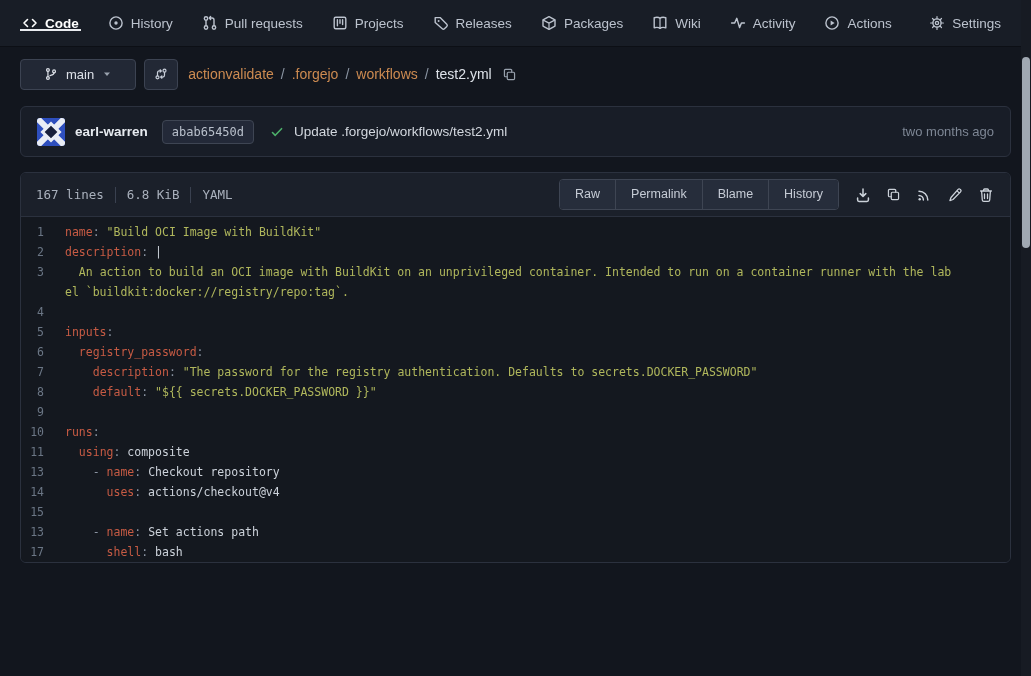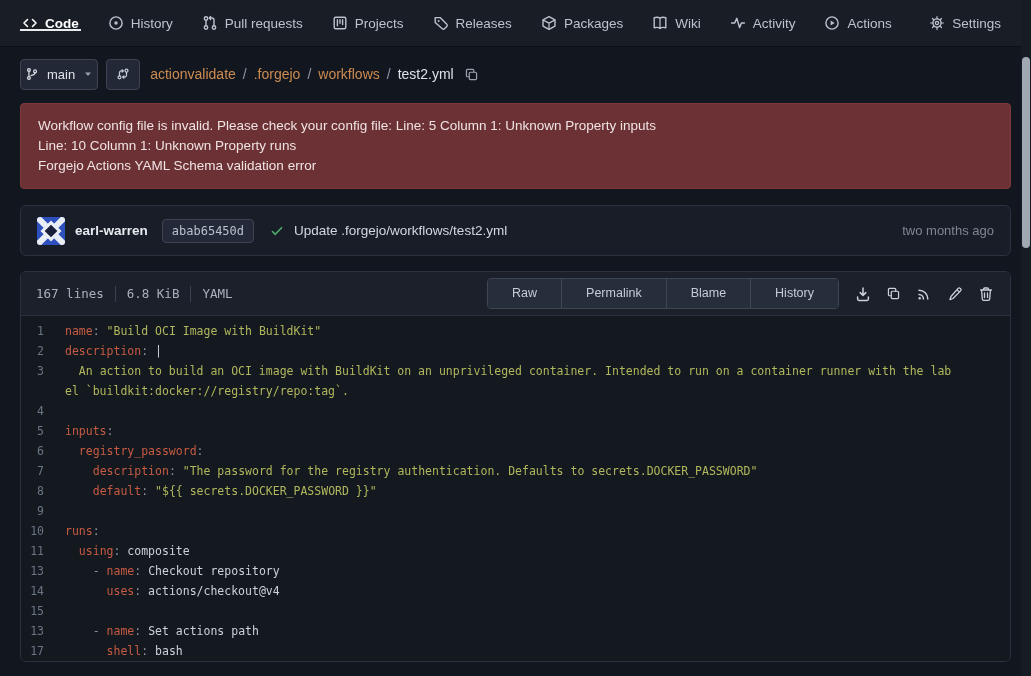--- a/index.html
+++ b/index.html
@@ -23,21 +23,21 @@
   .nav-item.active{color:#fff;font-weight:bold}
   .nav-item.active::after{content:"";position:absolute;left:-2px;right:-2px;bottom:0;
             height:2px;background:#e9ebef}
   .nav-settings{margin-left:auto;margin-right:0}
 
   .main{padding:0 20px}
 
   
   .branch-row{display:flex;align-items:center;margin-top:11px;gap:8px;height:32px}
   .btn-branch,.btn-compare{display:flex;align-items:center;gap:8px;background:#222835;
-      border:1px solid #3c4352;border-radius:4px;height:31px;padding:0 4px;
+      border:1px solid #3c4352;border-radius:4px;height:31px;padding:0 23px;
       color:#dde1e8;font-size:13px;cursor:pointer}
   .btn-branch .caret{color:#9aa2ae;display:flex}
   .btn-compare{padding:0 9px;color:#c7cdd8}
   .breadcrumb{margin-left:2px;font-size:14px;color:#8b95a3;display:flex;gap:7px;
       align-items:center;white-space:nowrap}
   .breadcrumb a{color:var(--accent-link);text-decoration:none;cursor:pointer}
   .crumb-file{color:#dde2e9}
   .crumb-copy{color:#98a1ad;display:flex;margin-left:3px;cursor:pointer}
 
   
@@ -59,21 +59,21 @@
 
   
   .file-box{margin-top:15px;border:1px solid #2b313e;border-radius:6px;overflow:hidden}
   .file-header{background:#1b202a;height:44px;display:flex;align-items:center;
       padding:0 12px 0 15px;border-bottom:1px solid #2b313e}
   .file-info{display:flex;align-items:flex-start;font-family:"DejaVu Sans Mono",monospace;
       font-size:12.5px;color:#a9b0bc;gap:11px}
   .file-info .vsep{width:1px;height:16px;background:#3a4150}
   .btn-group{display:flex;margin-left:auto;border:1px solid #3e4553;border-radius:4px;overflow:hidden}
   .btn-group button{background:#262d3b;color:#c6ccd6;border:none;border-left:1px solid #3e4553;
-      padding:8px 24px;font-size:12.5px;font-family:inherit;cursor:pointer;line-height:1}
+      padding:8px 15px;font-size:12.5px;font-family:inherit;cursor:pointer;line-height:1}
   .btn-group button:first-child{border-left:none}
   .file-actions{display:flex;align-items:center;gap:15px;margin-left:16px;color:#ccd2da;padding-right:4px}
   .icon-btn{display:flex;cursor:pointer;background:none;border:none;color:#ccd2da;padding:0}
 
   
   .code-area{background:#14181f;padding:5px 0 0 0;
       font-family:"DejaVu Sans Mono",monospace;font-size:11.5px;line-height:20px}
   .code-row{display:flex;min-height:20px}
   .ln{flex:0 0 44px;text-align:right;padding-right:21px;color:#6b7685;cursor:pointer;
       user-select:none}
@@ -227,25 +227,20 @@
         <span class="crumb-file">test2.yml</span>
         <span class="crumb-copy" id="crumb-copy-slot">
             <svg width="15" height="15" viewBox="0 0 16 16" fill="none" stroke="currentColor" stroke-width="1.4" stroke-linecap="round" stroke-linejoin="round">
               <rect x="5.6" y="5.6" width="7.8" height="7.8" rx="1.2" stroke-width="1.3"></rect>
               <path d="M10.4 5.6V3.8a1.2 1.2 0 0 0-1.2-1.2H3.8a1.2 1.2 0 0 0-1.2 1.2v5.4a1.2 1.2 0 0 0 1.2 1.2h1.8" stroke-width="1.3"></path>
             </svg>
           </span>
       </div>
     </div>
 
-    <div class="banner" id="error-banner">
-        <div>Workflow config file is invalid. Please check your config file: Line: 5 Column 1: Unknown Property inputs</div>
-        <div>Line: 10 Column 1: Unknown Property runs</div>
-        <div>Forgejo Actions YAML Schema validation error</div>
-      </div>
 
     <div class="commit-box">
       <span class="avatar" id="avatar-slot"><svg width="28" height="28" viewBox="0 0 28 28">
             <rect width="28" height="28" fill="#2e4fbe"></rect>
             <path d="M0 0 28 28M28 0 0 28" stroke="#e9edf5" stroke-width="6"></path>
             <rect x="8" y="8" width="12" height="12" transform="rotate(45 14 14)" fill="#18203a" stroke="#e9edf5" stroke-width="3"></rect>
           </svg></span>
       <span class="author">earl-warren</span>
       <span class="hash-badge">abab65450d</span>
       <span class="commit-check" id="check-icon-slot">

